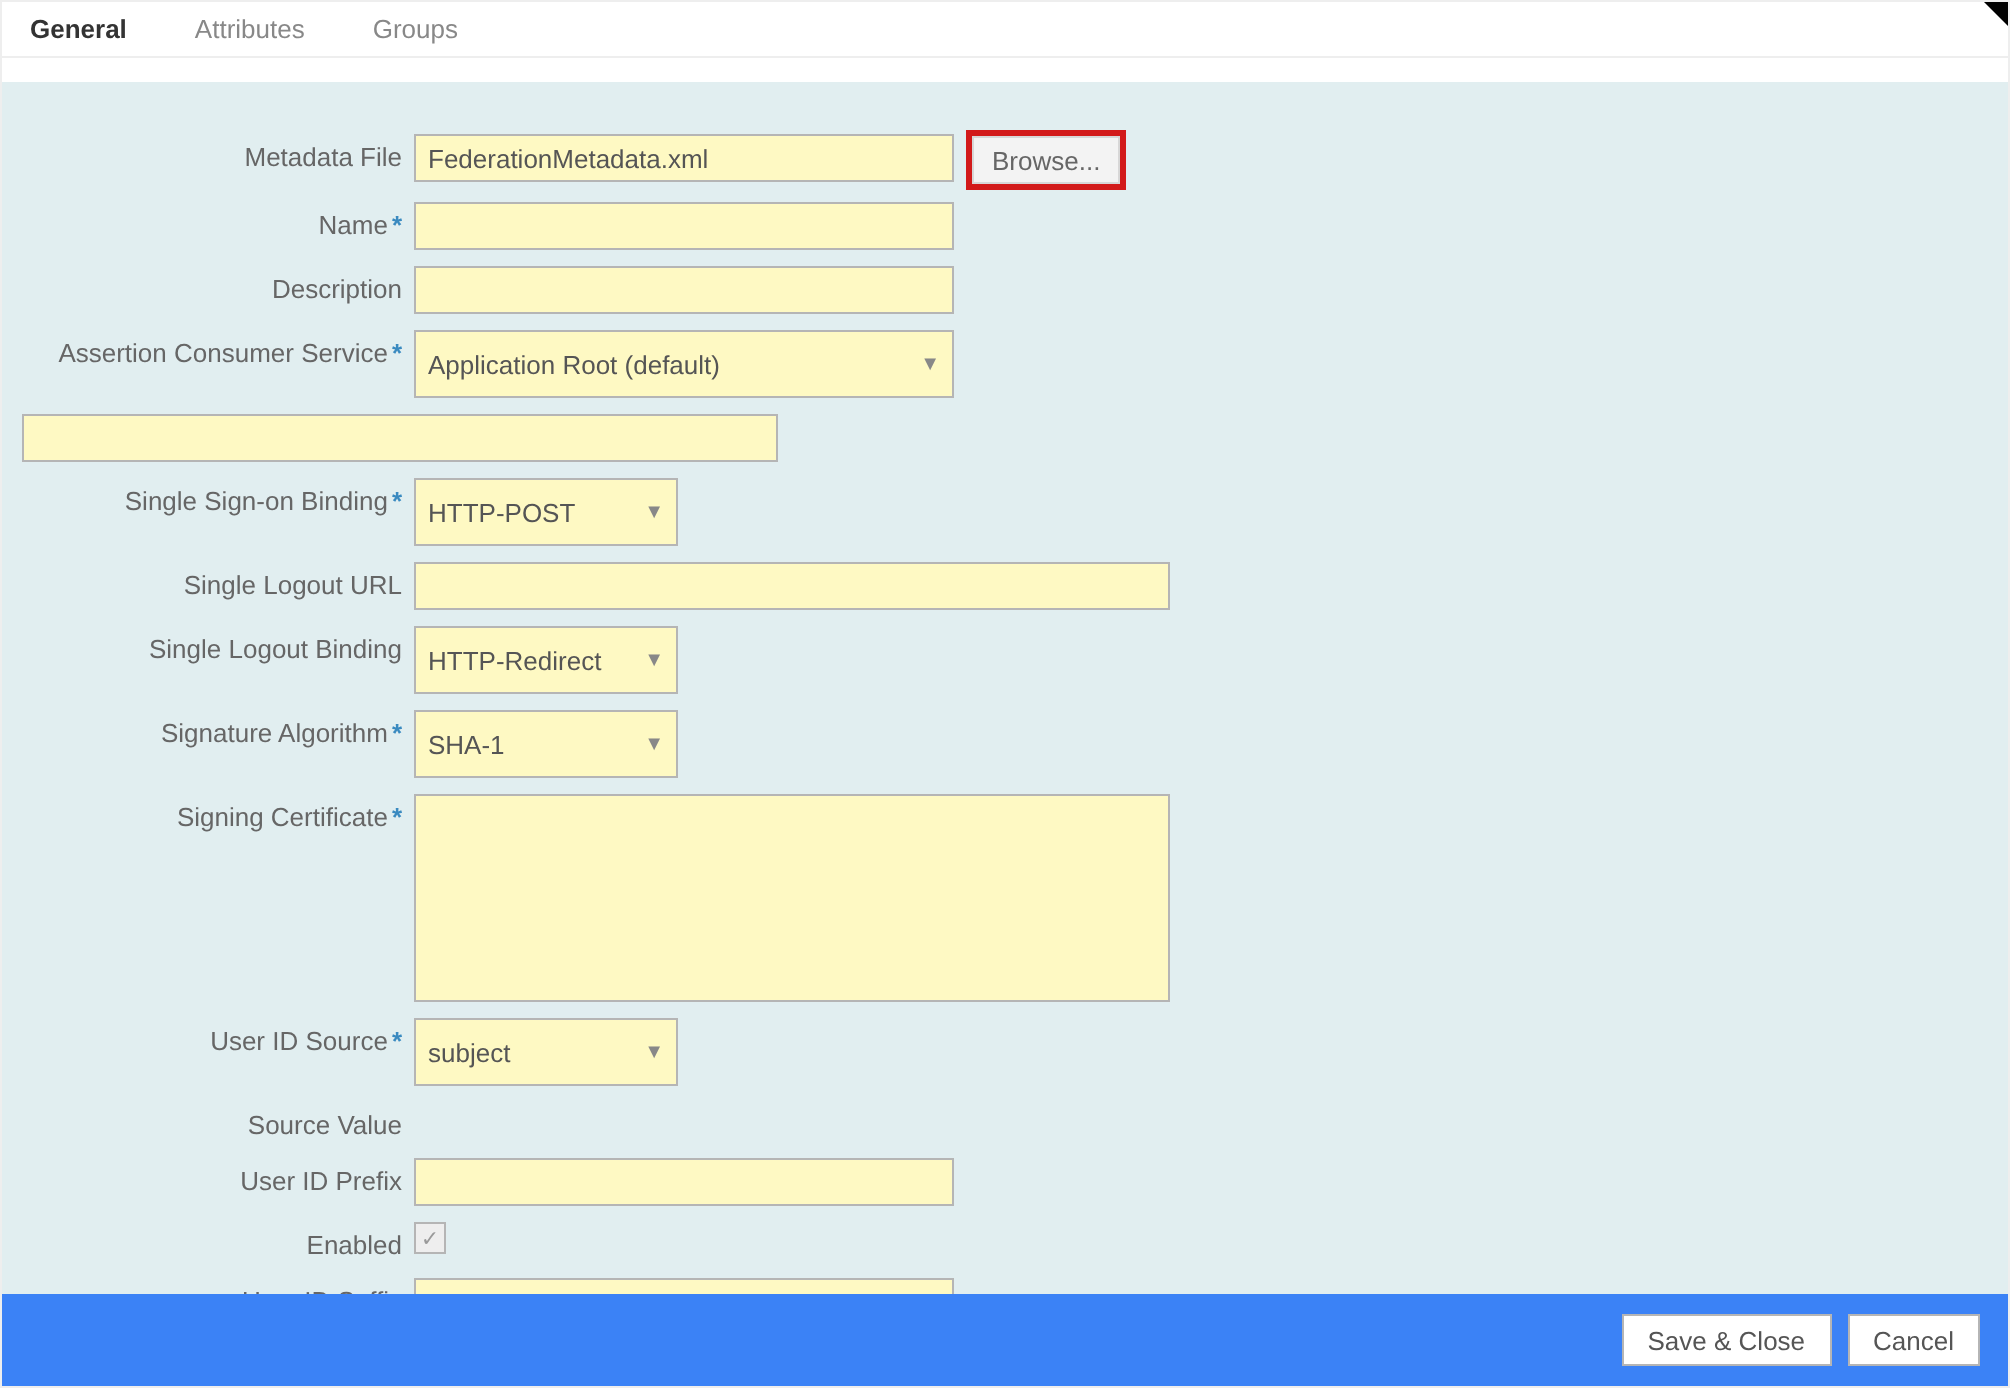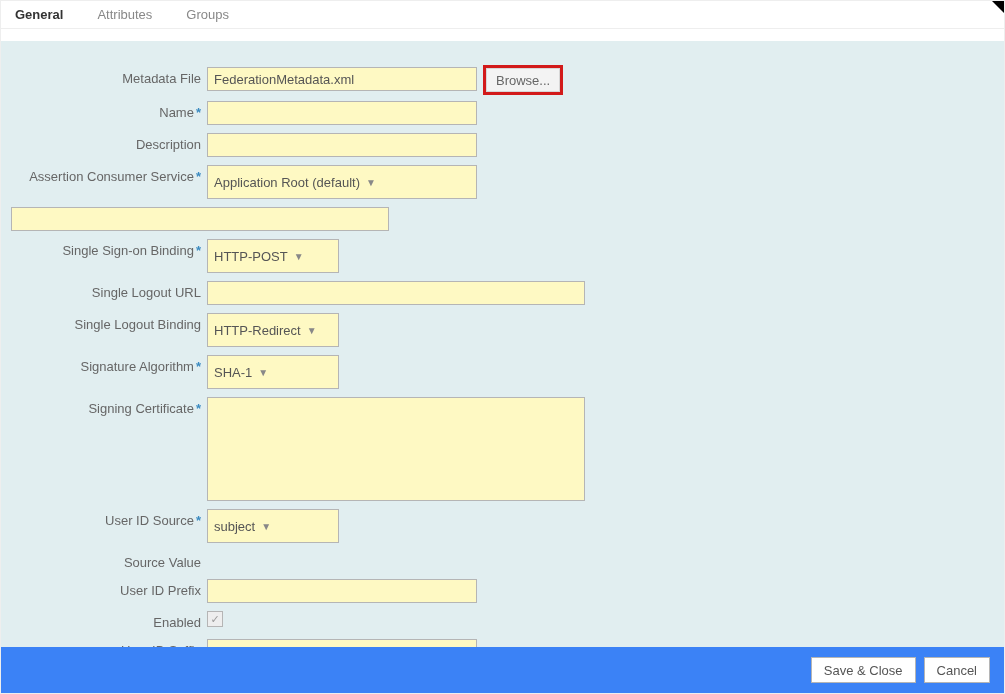--- a/index.html
+++ b/index.html
@@ -13,21 +13,21 @@
   
   .form-area { background:#e1eef0; padding:26px 28px 60px 10px; height:620px;margin-top:12px; }
   .row { display:flex; align-items:flex-start; margin-bottom:8px; }
   .lbl { width:196px; text-align:right; padding-right:6px; padding-top:4px; font-size:13px; color:#666; line-height:16px; }
   .req { color:#3a8ac0; margin-left:2px; font-weight:bold; }
   .ctl { display:flex; align-items:flex-start; gap:8px; }
   input[type=text].field, .select, textarea.field {
     border:1px solid #b5b5b5; background:#fef9c3; height:24px; font-size:13px; padding:3px 6px; color:#555; outline:none;
   }
   textarea.field { height:104px; resize:none; }
-  .select { display:flex; align-items:center; padding:16px 6px; cursor:pointer; }
+  .select { display:flex; align-items:center; justify-content:space-between; padding:16px 6px; cursor:pointer; }
   .select .caret { color:#888; font-size:10px; margin-left:6px; }
   .browse-btn { height:26px; padding:3px 10px; border:1px solid #b5b5b5; background:#f3f3f3; color:#666; font-size:13px; cursor:pointer; box-shadow: inset 0 0 0 1px #d7d7d7; }
   .hl { outline:3px solid #d21a1a; outline-offset:-1px; }
   .chk { width:16px; height:16px; border:1px solid #b5b5b5; background:#eee; display:inline-flex; align-items:center; justify-content:center; color:#9a9a9a; font-size:11px; }
   
   .footer { position:absolute; left:0; right:0; bottom:0; height:46px; background:#3b82f6; display:flex; align-items:center; justify-content:flex-end; padding:0 14px; gap:8px; }
   .btn { height:26px; padding:4px 12px; border:1px solid #b5b5b5; background:#fff; color:#555; font-size:13px; cursor:pointer; }
 </style>
 </head>
 <body>

